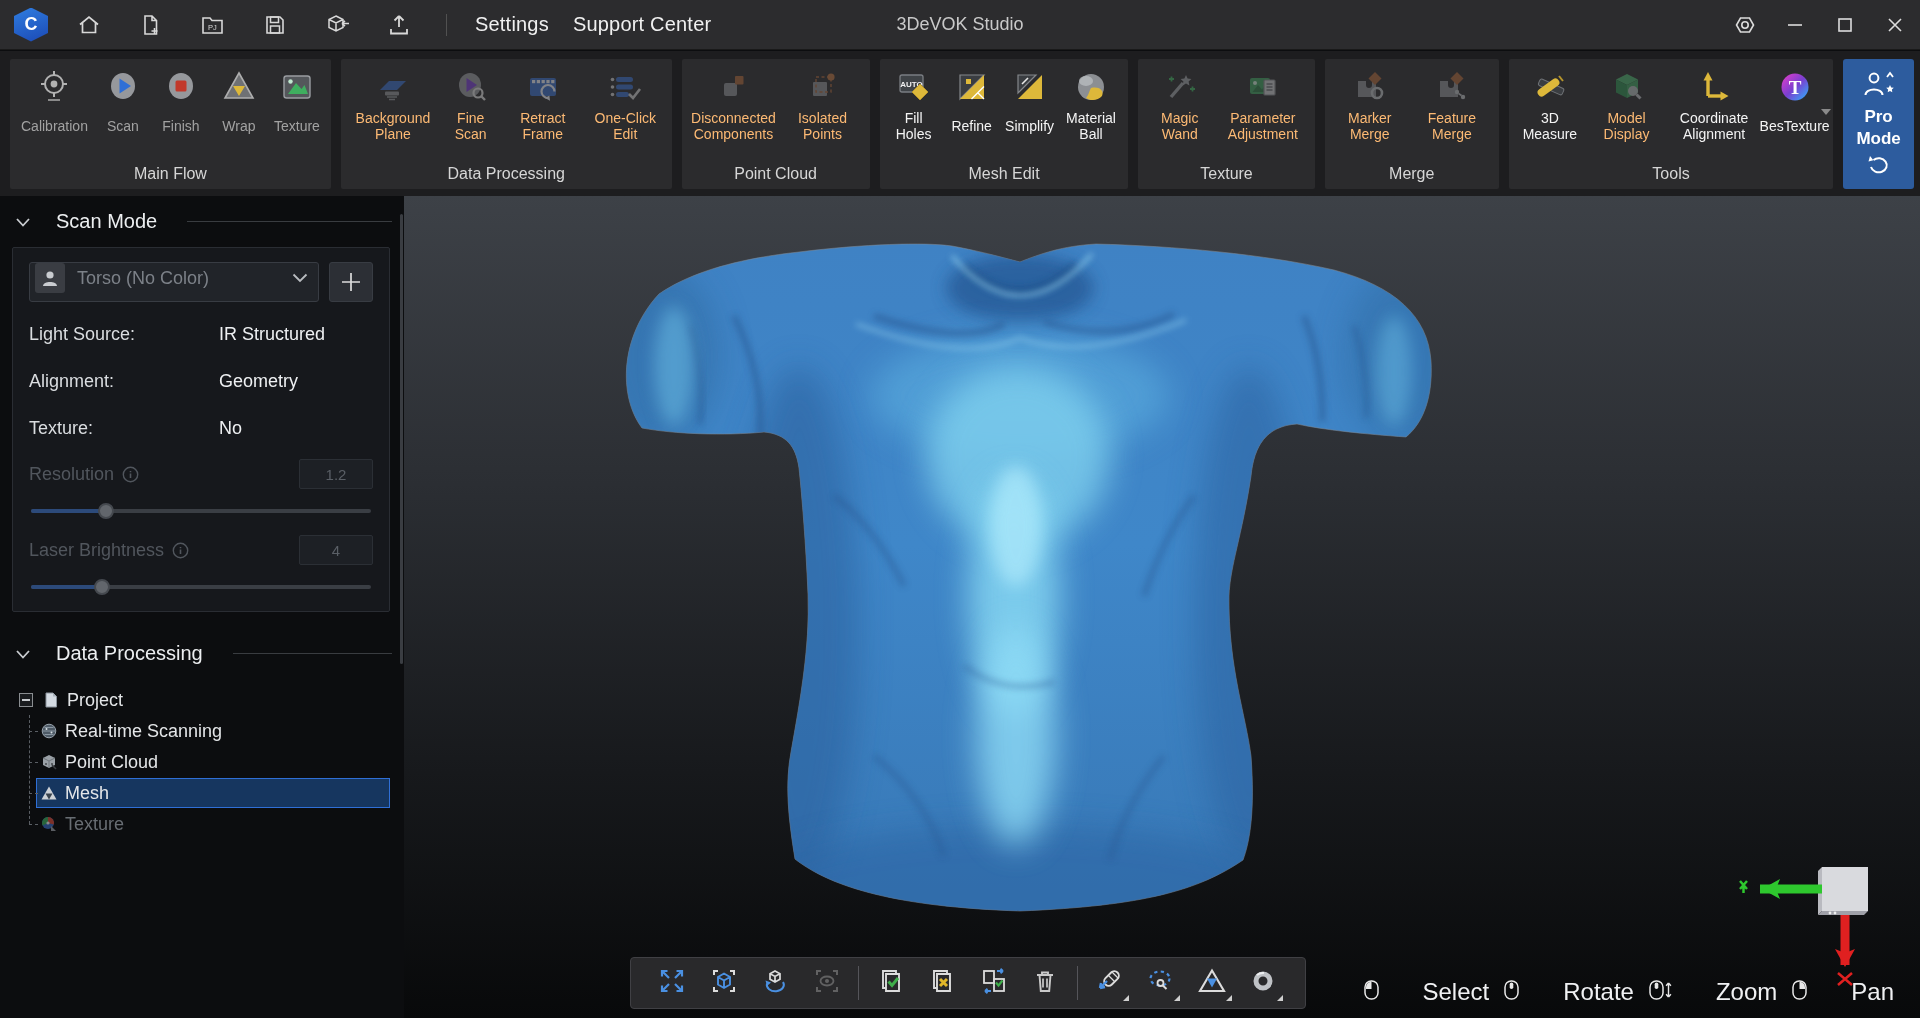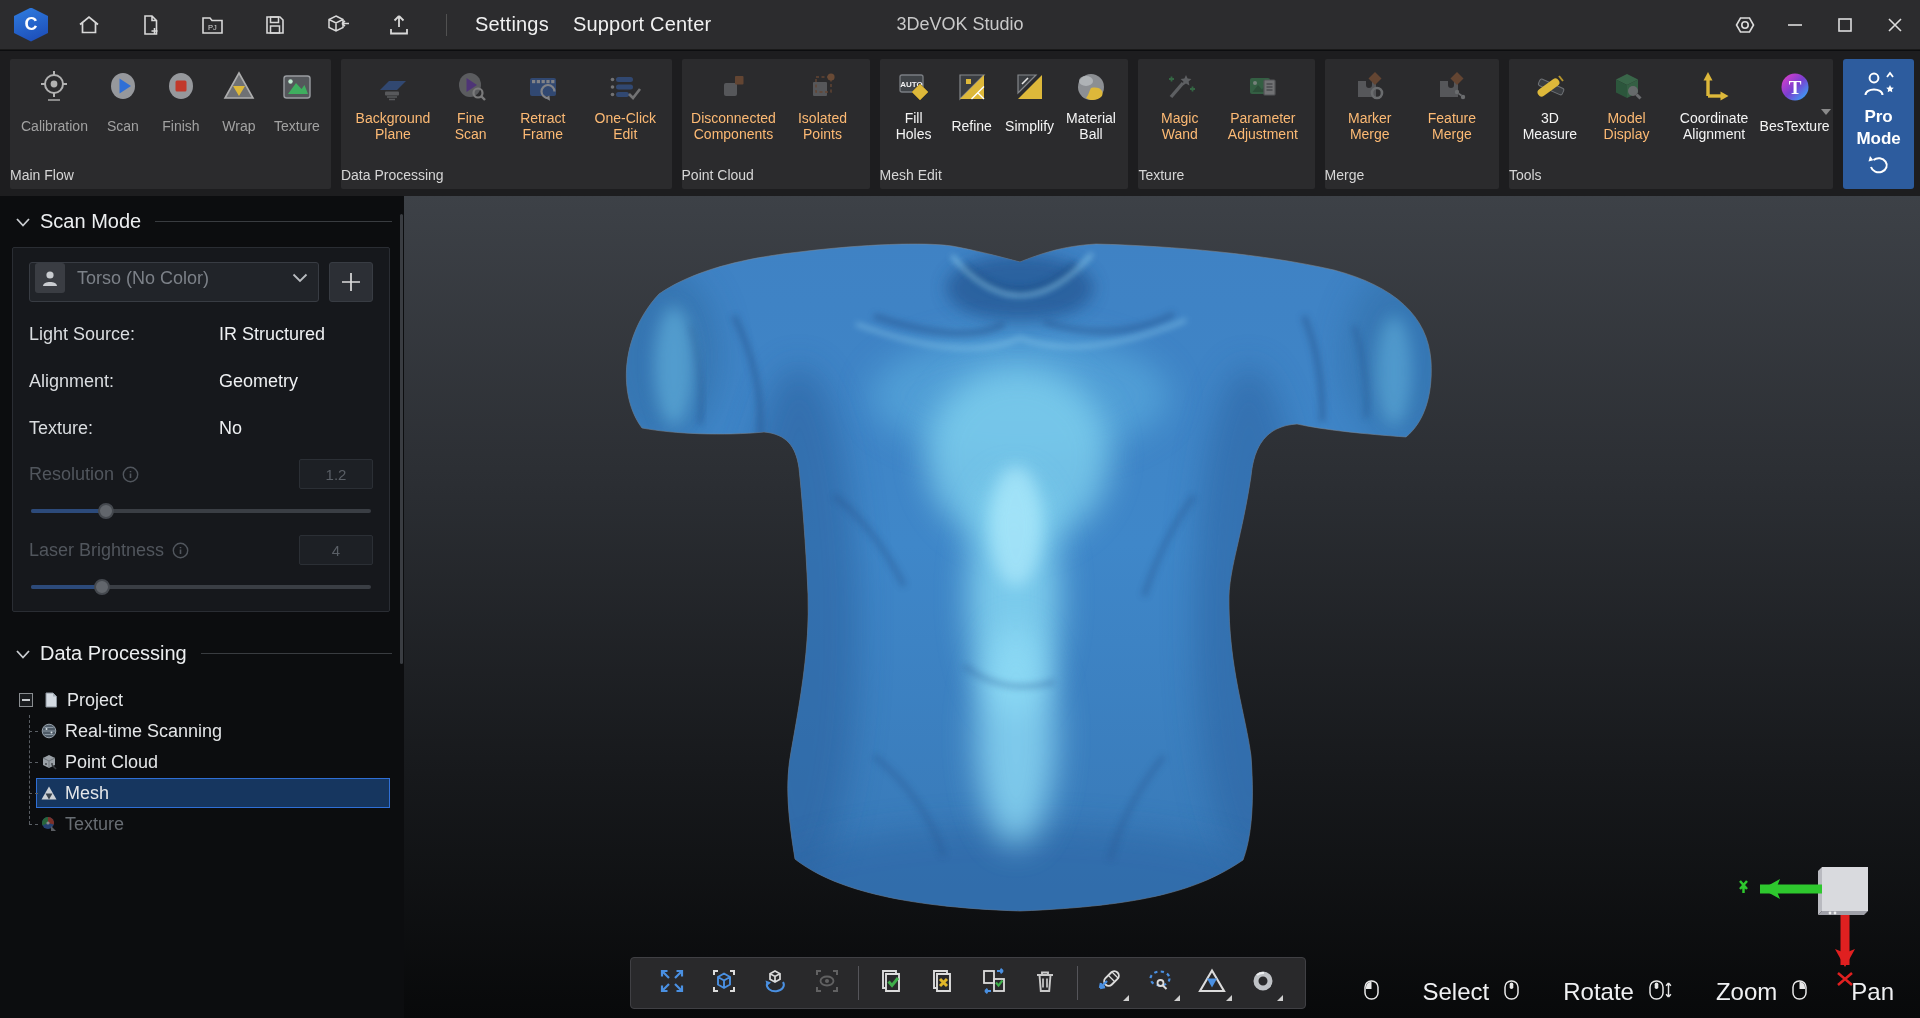--- a/index.html
+++ b/index.html
@@ -20,38 +20,38 @@
   .tb-menu { font-size:20px; color:#f0f0f0; padding:0 12px; letter-spacing:0.2px; }
   .tb-title { position:absolute; left:0; right:0; text-align:center; font-size:18px; color:#c9c9c9; pointer-events:none; }
   .tb-right { position:absolute; right:0; top:0; height:50px; display:flex; align-items:center; }
   .winbtn { width:50px; height:50px; display:flex; align-items:center; justify-content:center; }
 
   
   .ribbon { position:absolute; left:0; top:51px; width:1920px; height:145px; background:#1d1d1f;
     display:flex; align-items:flex-start; padding:8px 6px 0 10px; gap:10px; }
   .rgroup { background:#2b2b2d; border-radius:2px; height:130px; display:flex; flex-direction:column; }
   .rgroup-items { flex:1; display:flex; align-items:flex-start; justify-content:space-evenly; padding:6px 6px 0 6px; gap:2px; }
-  .rgroup-label { font-size:14px; color:#d6d6d6; padding:3px 0 6px 0; }
+  .rgroup-label { text-align:center; font-size:16px; color:#d6d6d6; padding:3px 0 6px 0; }
   .ritem { display:flex; flex-direction:column; align-items:center; min-width:56px; padding:0 5px; position:relative; cursor:default; }
   .ritem .ricon { width:42px; height:44px; display:flex; align-items:center; justify-content:center; }
   .ritem .rlabel { font-size:14px; line-height:16px; text-align:center; max-width:104px; display:flex; align-items:center; justify-content:center; min-height:34px; }
   .ritem.state-normal .rlabel { color:#a2a2a2; }
   .ritem.state-active .rlabel { color:#f4f4f4; }
   .ritem.state-disabled .rlabel { color:#fdba74; }
   .ritem.state-disabled .ricon { opacity:0.45; }
   .ritem .rcaret { position:absolute; right:-4px; top:44px; width:0; height:0;
     border-left:5px solid transparent; border-right:5px solid transparent; border-top:6px solid #8a8a8a; }
   .promode { width:82px; height:130px; background:#2d5c9e; border-radius:3px; display:flex; flex-direction:column;
     align-items:center; justify-content:space-between; padding:10px 2px 8px 2px; }
   .promode-label { color:#fff; font-weight:bold; font-size:17px; line-height:22px; text-align:center; }
 
   
   .sidebar { position:absolute; left:0; top:196px; width:404px; height:822px; background:#0c0d0f; }
   .side-scrollbar { position:absolute; right:1px; top:18px; width:3px; height:450px; background:#3a3d42; border-radius:2px; }
-  .section-header { display:flex; align-items:center; padding:14px 12px 10px 16px; }
+  .section-header { display:flex; align-items:center; padding:14px 12px 10px 16px;gap:16px; }
   .section-header .chev { margin-right:10px; }
   .section-header .sh-label { font-size:20px; color:#eceef0; white-space:nowrap; }
   .section-header .sh-line { flex:1; height:1px; background:#393c40; margin-left:14px; }
 
   .scan-card { margin:4px 12px 0 12px; width:378px; background:#16181c; border:1px solid #2a2d33; border-radius:2px; padding:14px 16px 16px 16px; }
   .preset-row { display:flex; gap:10px; }
   .preset-select { flex:1; height:40px; background:#212429; border:1px solid #383c43; border-radius:3px;
     display:flex; align-items:center; padding:0 10px 8px 5px; }
   .preset-avatar { width:30px; height:30px; border-radius:3px; background:#3a3d43; display:flex; align-items:center; justify-content:center; margin-right:12px; }
   .preset-label { flex:1; font-size:18px; color:#7c8188; }

